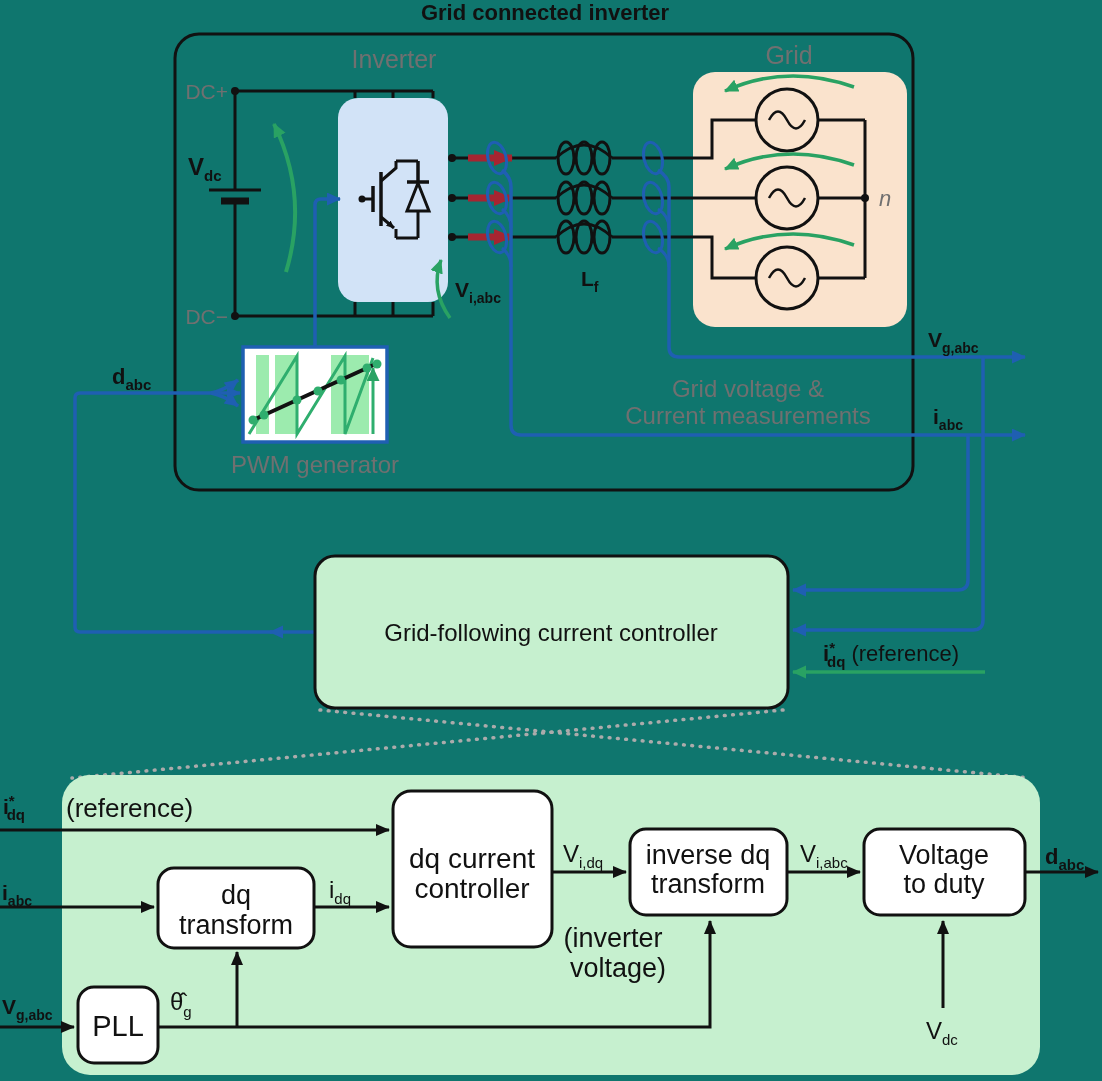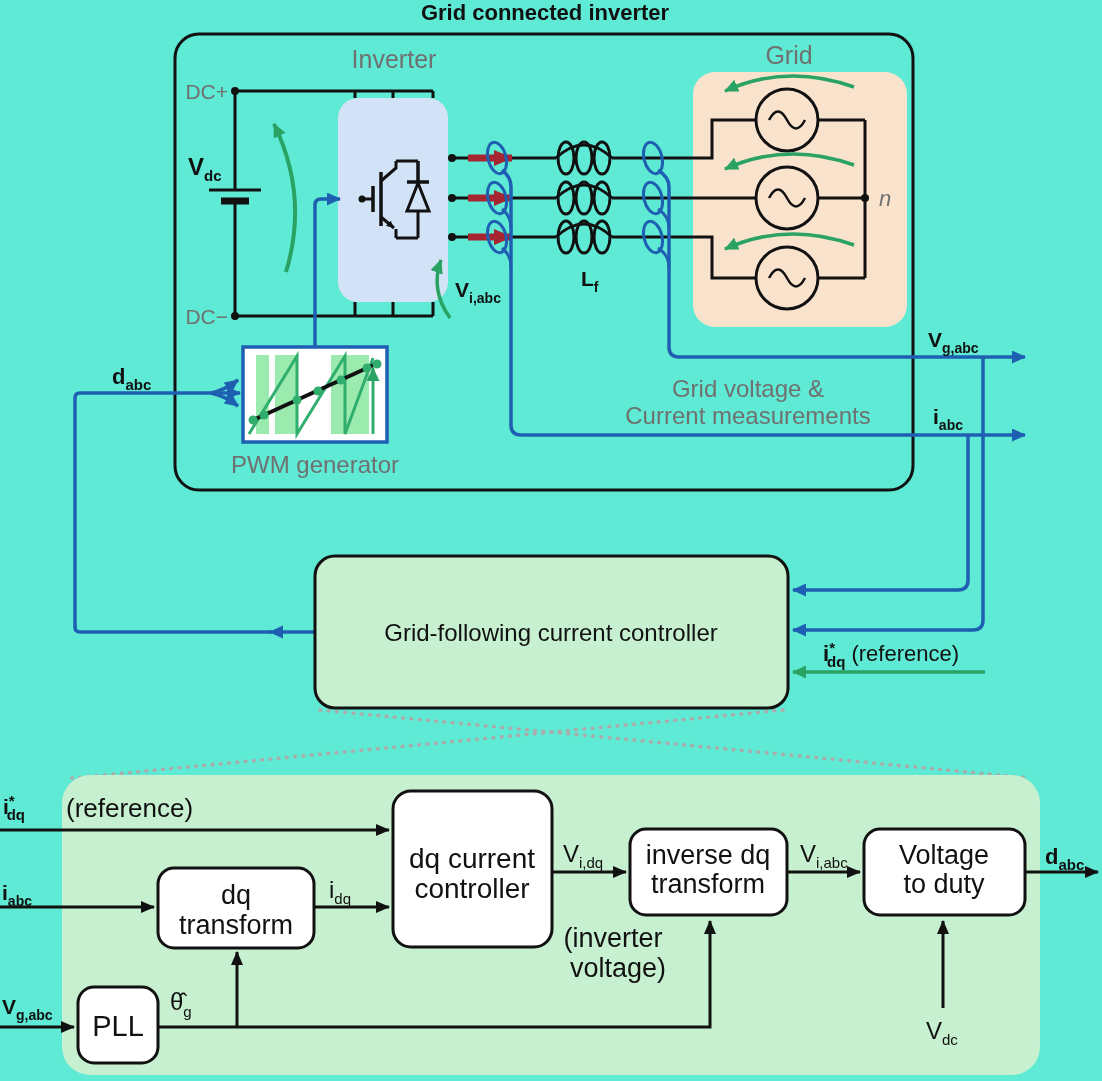--- a/index.html
+++ b/index.html
@@ -1,16 +1,16 @@
 <!DOCTYPE html>
 <html><head>
 <meta charset="utf-8">
 <style>
   html,body{margin:0;padding:0;background:#ffffff;}
-  .stage{width:1102px;height:1081px;position:relative;background:#5eead4;
+  .stage{width:1102px;height:1081px;position:relative;background:#0f766e;
          font-family:"Liberation Sans", sans-serif;}
   svg text{font-family:"Liberation Sans", sans-serif;fill:#111;}
   .gray{fill:#707070;}
   .bold{font-weight:bold;}
   .ctr{text-anchor:middle;}
   .end{text-anchor:end;}
 </style>
 </head>
 <body>
 

